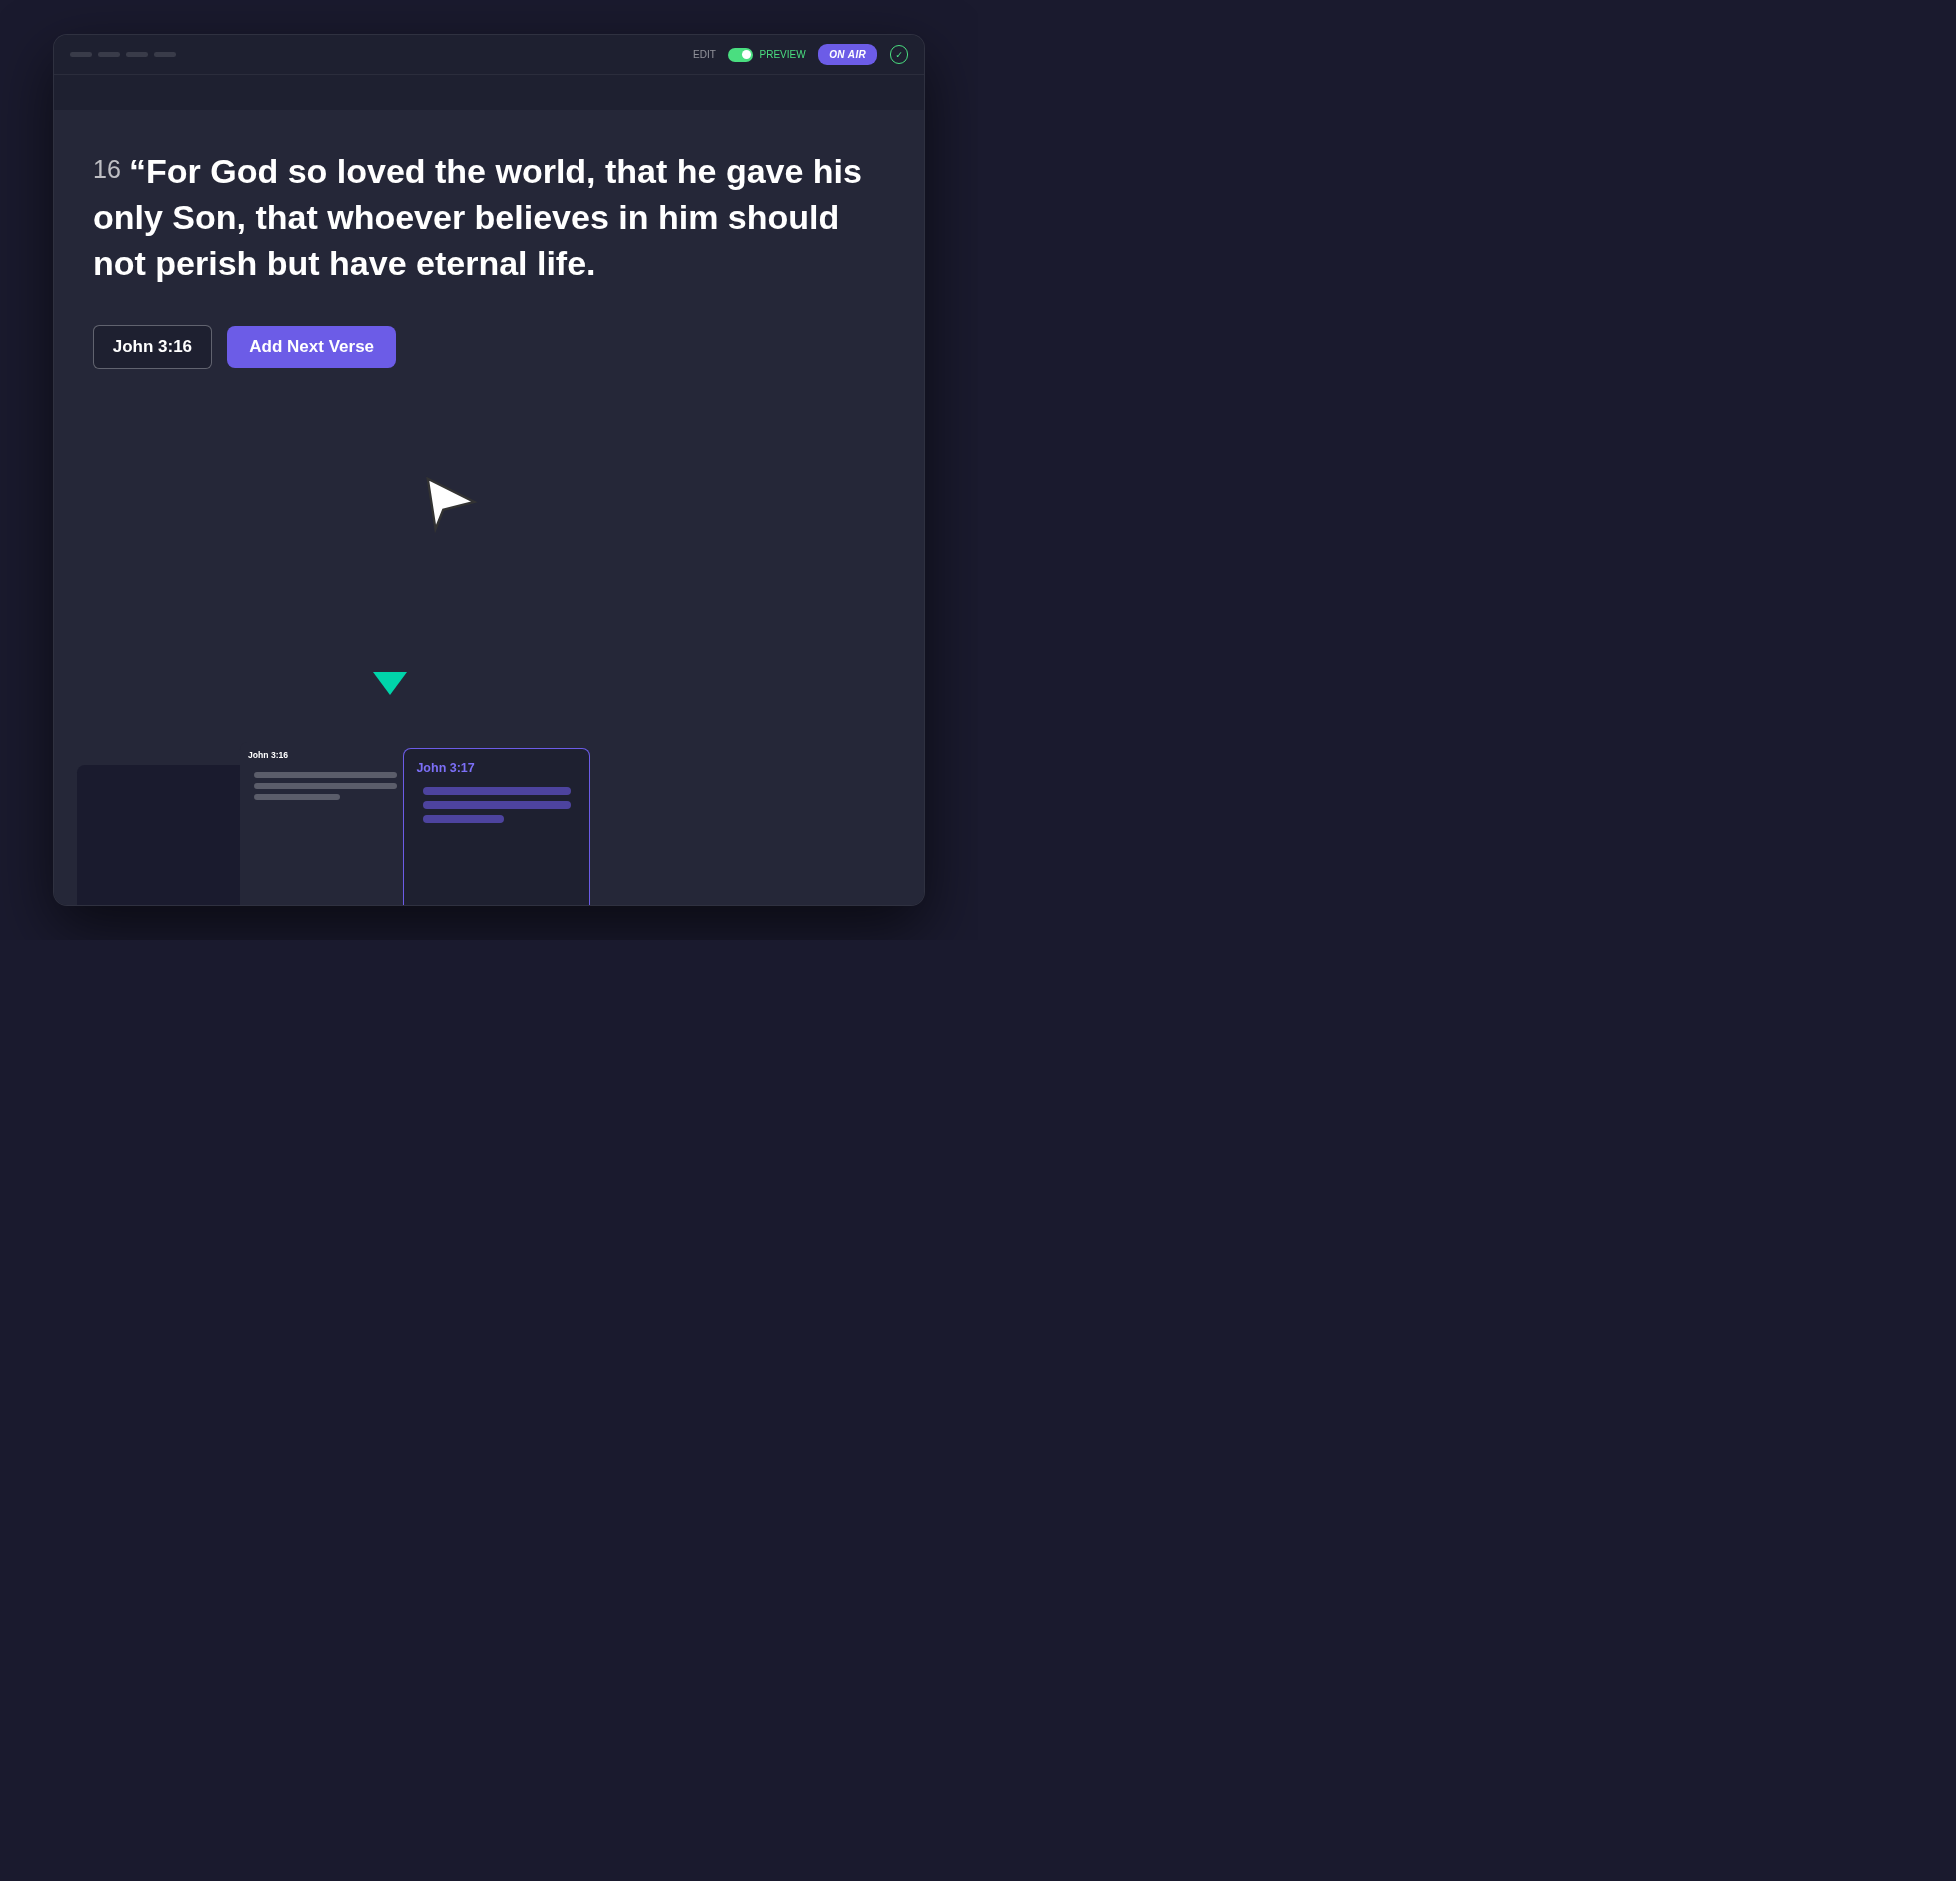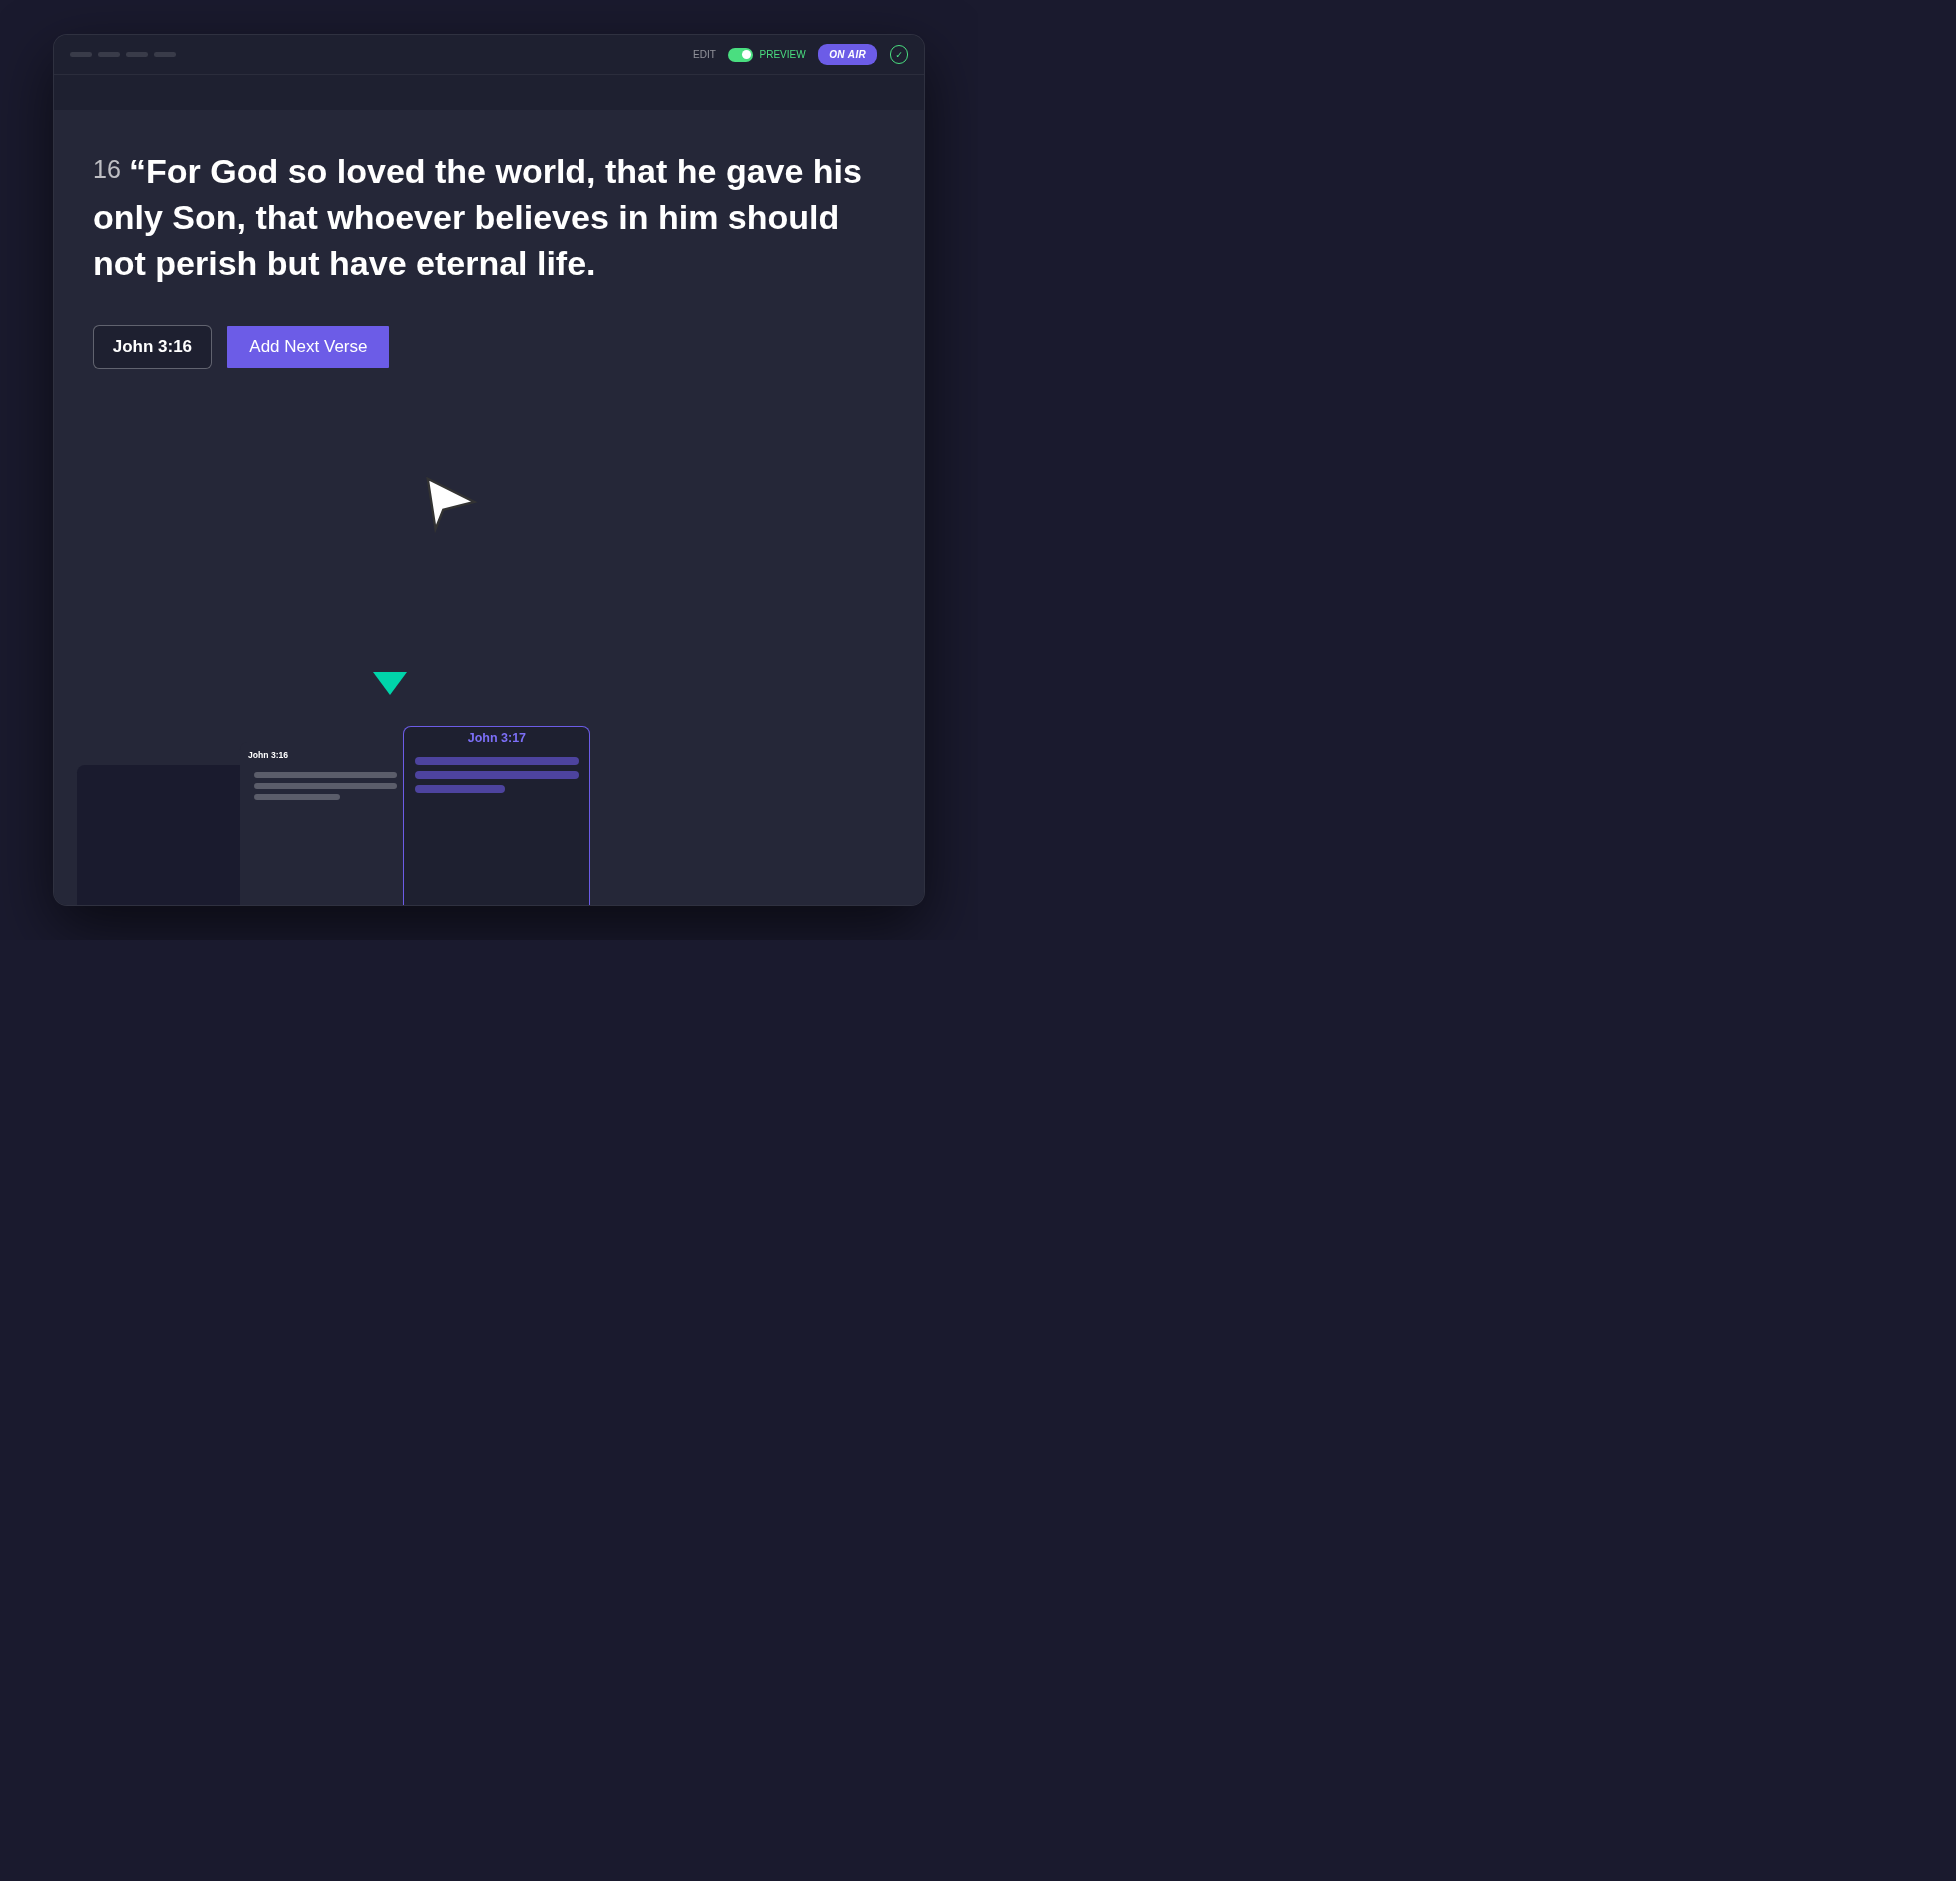--- a/index.html
+++ b/index.html
@@ -208,23 +208,23 @@
       padding: 11px 18.7px;
       color: white;
       font-size: 17px;
       font-weight: 600;
     }
 
     .add-next-btn {
       background: #6c5ce7;
       color: white;
       font-size: 17px;
-      font-weight: 400;
+      font-weight: 700;
       padding: 11px 22px;
-      border-radius: 1px;
+      border-radius: 8px;
     }
 
     
     .cursor-arrow {
       position: absolute;
       left: 366px;
       top: 436px;
       width: 0;
       height: 0;
     }
@@ -297,31 +297,30 @@
     .card-line {
       height: 6.2px;
       background: rgba(255,255,255,0.25);
       border-radius: 3.1px;
     }
     .card-line.short { width: 60%; }
 
     
     .card-3 {
       width: 187px;
-      height: 179px;
+      height: 157px;
       background: #1e2030;
       border-radius: 7.8px 7.8px 0 0;
       border: 1.6px solid #6c5ce7;
       border-bottom: none;
       position: relative;
       z-index: 3;
       flex-shrink: 0;
-      padding: 4px;
+      padding: 12px;
       margin-right: -7.8px;
-      text-align: center;
     }
     .card-3-label {
       color: #7c6ff7;
       font-size: 12.5px;
       font-weight: 700;
       margin-bottom: 6.2px;
     }
     .card-3-lines {
       display: flex;
       flex-direction: column;

